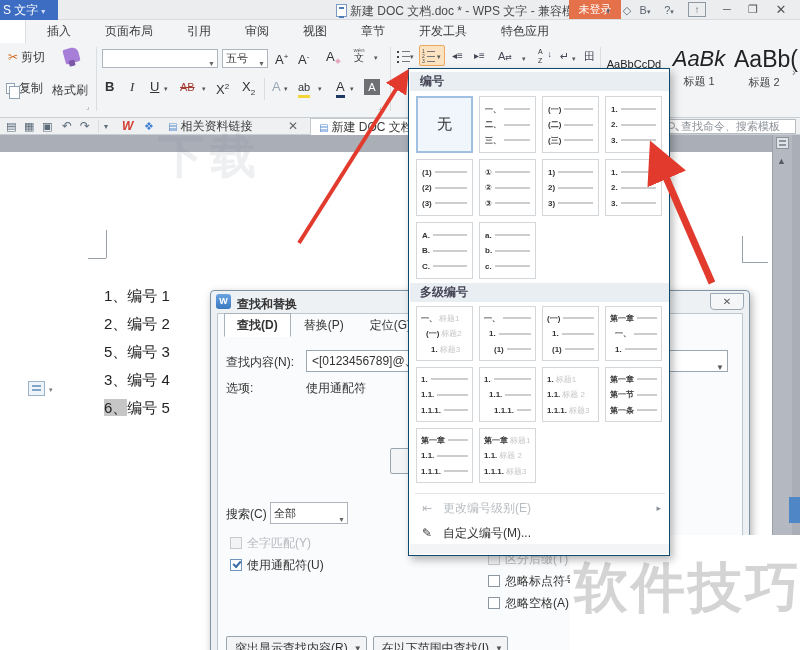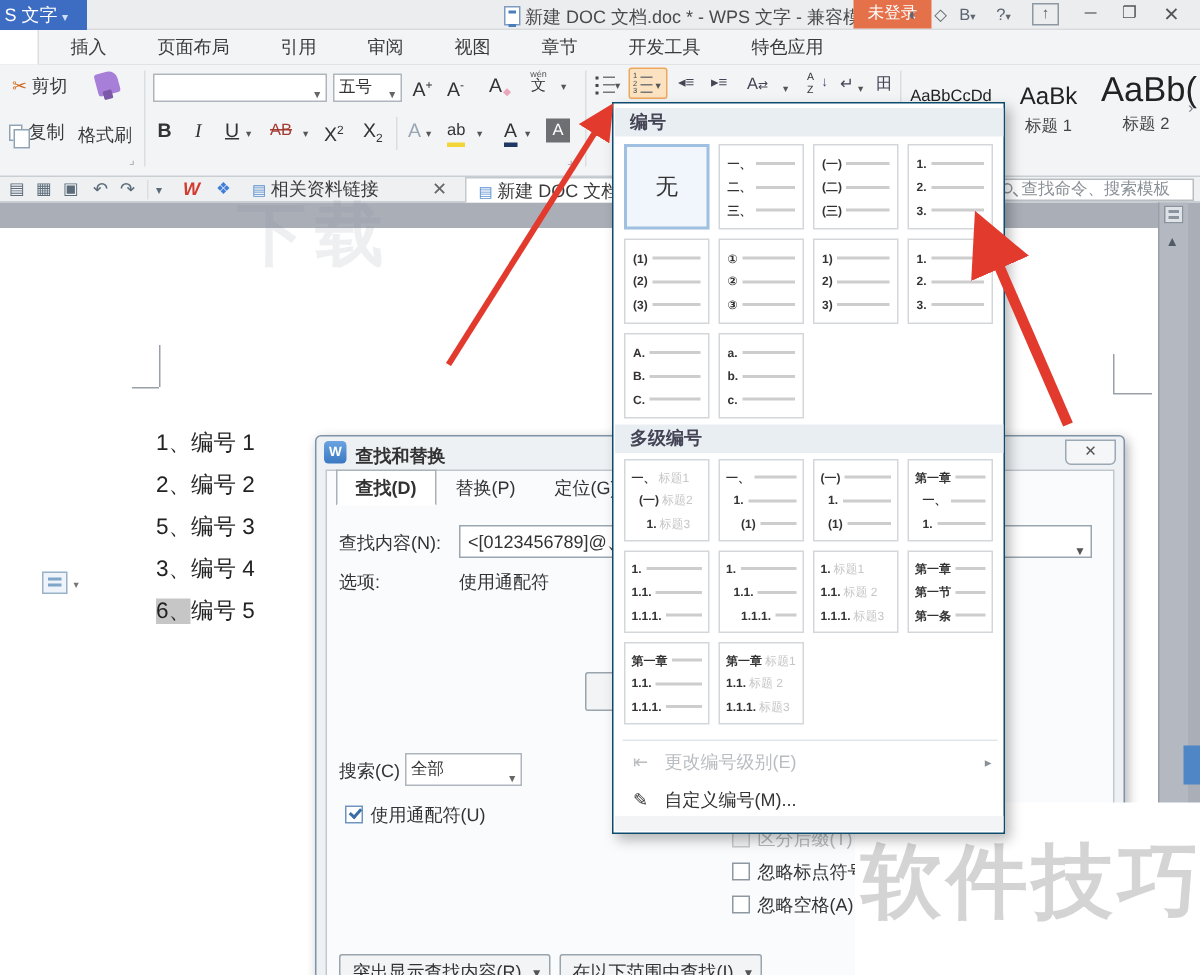--- a/index.html
+++ b/index.html
@@ -247,21 +247,21 @@
   <div class="smalldd" style="left:572px;top:55px">▾</div>
   <div class="indico" style="left:584px;top:48px;font-size:11px">田</div>
   <div class="indico" style="left:394px;top:80px;font-size:13px">≡</div>
   <div class="abs vdiv" style="left:600px;top:47px;height:64px"></div>
 
   <div class="abs" id="style-chips" style="left:602px;top:44px;width:192px;height:52px">
       <div class="chip" style="left: 2px; top: 0px; width: 60px;">
         <span class="prev" style="font-size: 11px; margin-top: 14px; white-space: nowrap;">AaBbCcDd</span>
       </div>
       <div class="chip" style="left: 66px; top: 0px; width: 62px;">
-        <span class="prev" style="font-size: 16px; margin-top: 12px; white-space: nowrap;">AaBk</span>
+        <span class="prev" style="font-size: 22px; margin-top: 2px; white-space: nowrap; font-style: italic;">AaBk</span>
         <span class="lbl">标题 1</span>
       </div>
       <div class="chip" style="left: 132px; top: 0px; width: 60px;">
         <span class="prev" style="font-size: 23px; margin-top: 2px; white-space: nowrap;">AaBb(</span>
         <span class="lbl">标题 2</span>
       </div>
     </div>
   <div class="abs" style="left:792px;top:66px;font-size:11px;color:#778">›</div>
 
   <div class="abs quickbar"></div>
@@ -311,20 +311,24 @@
           <div class="dtab">定位(G)</div>
         </div>
       <div class="dlg-row-label" style="left:8px;top:40px">查找内容(N):</div>
       <div class="findfield"><span>&lt;[0123456789]@、</span><span class="caret"></span><span class="dd">▼</span></div>
       <div class="dlg-row-label" style="left:8px;top:66px">选项:</div>
       <div class="dlg-row-label" style="left:88px;top:66px">使用通配符</div>
       <div class="dbtn" style="left:172px;top:134px;width:96px;height:26px;line-height:24px"><span>格式(O)</span> <span style="font-size:8px">▼</span></div>
       <div class="dlg-row-label" style="left:8px;top:192px">搜索(C)</div>
       <div class="combo" style="left:52px;top:188px;width:78px;height:22px;line-height:20px"><span>全部</span><span class="dd" style="top:7px">▼</span></div>
       <div class="abs" id="checks-left" style="left:12px;top:218px">
+          <div class="chkrow disabled">
+            <span class="cb"></span>
+            <span>全字匹配(Y)</span>
+          </div>
           <div class="chkrow">
             <span class="cb checked"></span>
             <span>使用通配符(U)</span>
           </div>
         </div>
       <div class="abs" id="checks-right" style="left:270px;top:234px">
           <div class="chkrow disabled">
             <span class="cb"></span>
             <span>区分后缀(T)</span>
           </div>

